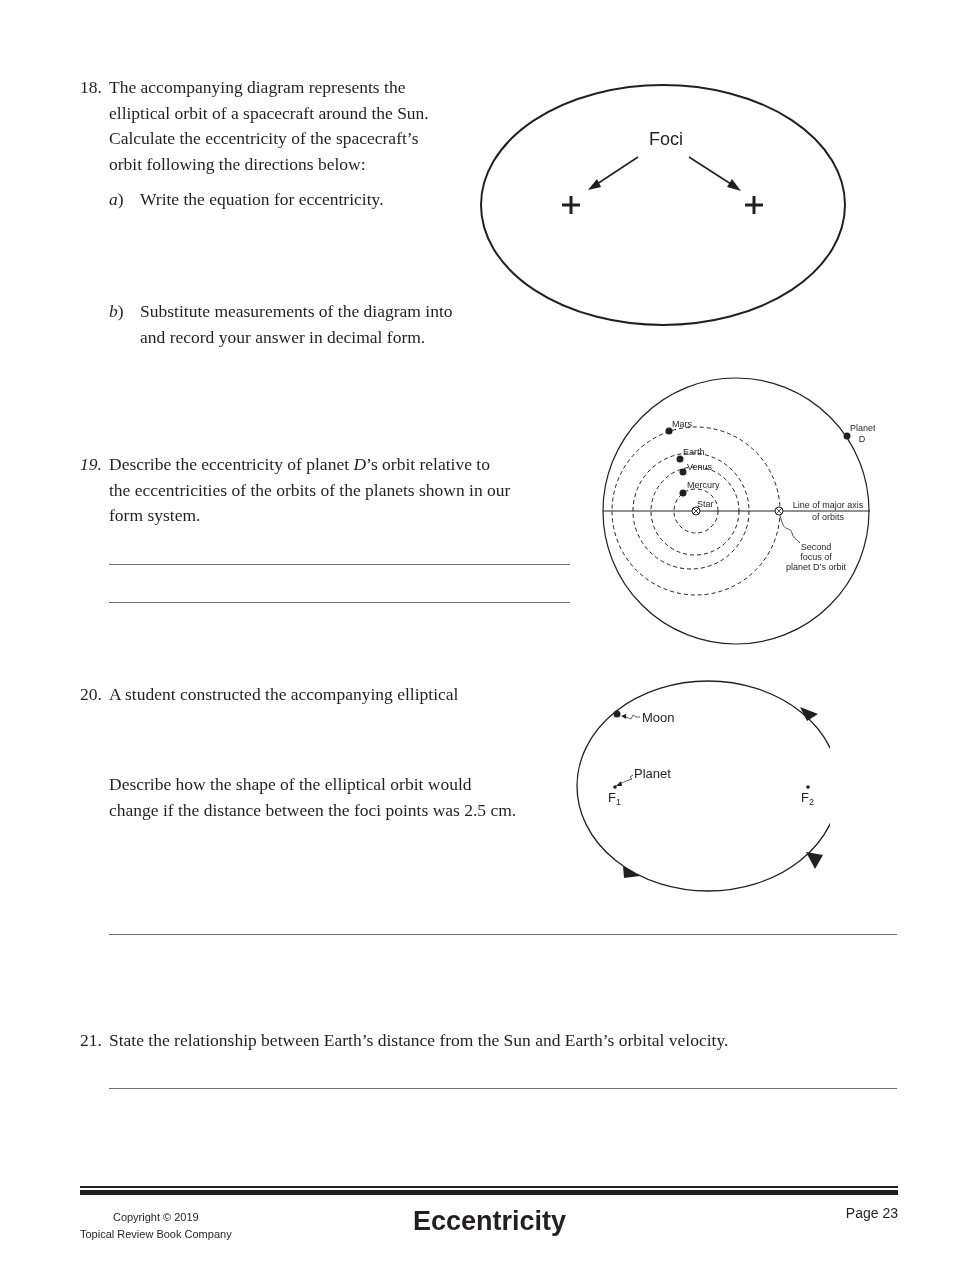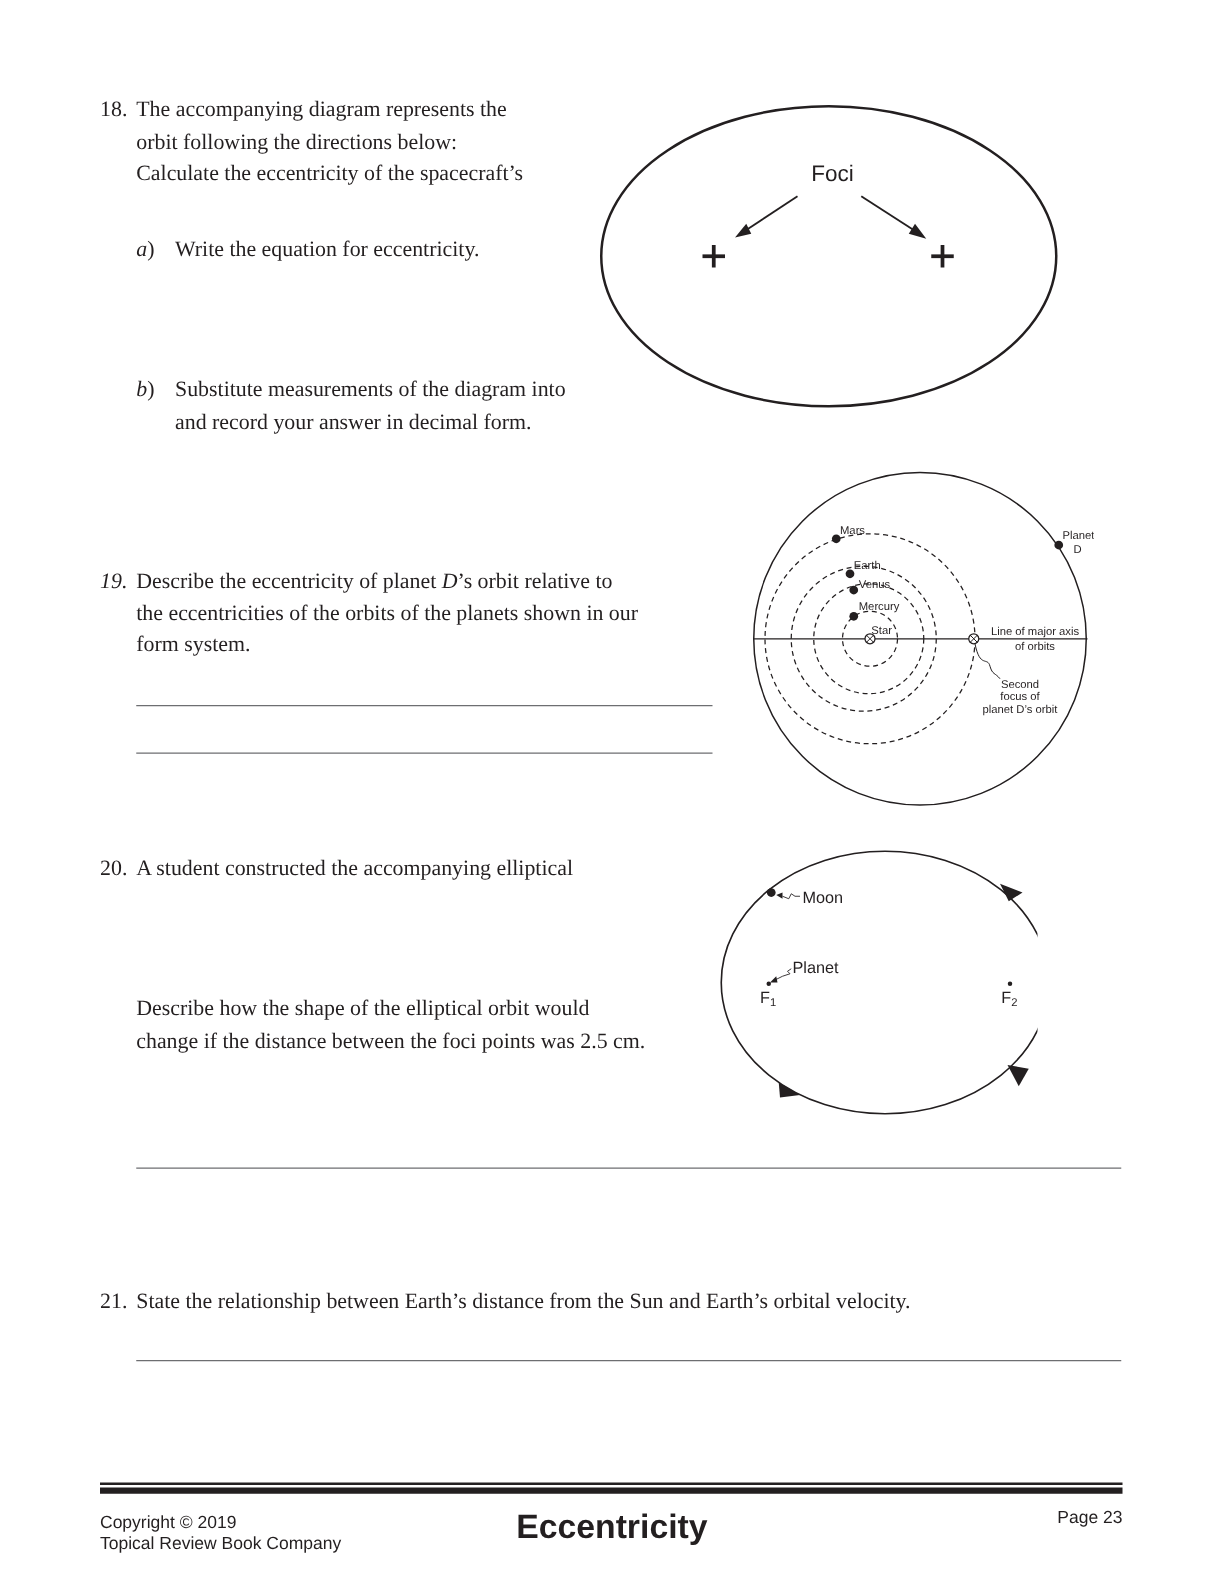--- a/index.html
+++ b/index.html
@@ -7,35 +7,36 @@
          font-family:"Liberation Serif", serif; }
   .abs { position:absolute; }
   .q { font-size:17.5px; line-height:25.5px; }
   .qnum { position:absolute; }
   .sub-label { position:absolute; font-style:italic; }
   .sub-label .paren { font-style:normal; }
   .answer-line { position:absolute; height:0; border-top:1px solid #6d6e71; }
   svg text { font-family:"Liberation Sans", sans-serif; fill:#231f20; }
   .footer-rule-thin { position:absolute; left:80px; width:818px; top:1186px; height:2px; background:#231f20; }
   .footer-rule-thick { position:absolute; left:80px; width:818px; top:1190px; height:5px; background:#231f20; }
-  .footer-left { position:absolute; left:80px; top:1209px; font-family:"Liberation Sans", sans-serif; font-size:14px; line-height:17px; }
+  .footer-left { position:absolute; left:80px; top:1209px; font-family:"Liberation Sans", sans-serif; font-size:11px; line-height:17px;text-align:center; }
   .footer-center { position:absolute; left:0; width:979px; text-align:center; top:1206px; font-family:"Liberation Sans", sans-serif; font-size:27px; font-weight:bold; }
   .footer-right { position:absolute; right:81px; top:1205px; font-family:"Liberation Sans", sans-serif; font-size:14px; font-weight:normal; }
   sub { font-size:10px; font-style:normal; vertical-align:-3px; }
   i { font-style:italic; }
 </style>
 </head>
 <body>
 
 <div class="q">
   <span class="qnum abs" style="left:80px;top:75px;">18.</span>
   <div class="abs" style="left:109px;top:75px;width:380px;">
     <div>The accompanying diagram represents the</div>
+    <div>elliptical orbit of a spacecraft around the Sun.</div>
+    <div>Calculate the eccentricity of the spacecraft’s</div>
     <div>orbit following the directions below:</div>
-    <div>Calculate the eccentricity of the spacecraft’s</div>
   </div>
   <span class="sub-label" style="left:109px;top:187px;"><span>a</span><span class="paren">)</span></span>
   <span class="abs" style="left:140px;top:187px;">Write the equation for eccentricity.</span>
 
   <span class="sub-label" style="left:109px;top:299px;"><span>b</span><span class="paren">)</span></span>
   <div class="abs" style="left:140px;top:299px;width:360px;">
     <div>Substitute measurements of the diagram into</div>
     <div>and record your answer in decimal form.</div>
   </div>
 
@@ -112,21 +113,21 @@
     <text x="216" y="185" font-size="9" text-anchor="middle">focus of</text>
     <text x="216" y="195" font-size="9" text-anchor="middle">planet D’s orbit</text>
   </svg>
 </div>
 
 <div class="q">
   <span class="qnum abs" style="left:80px;top:682px;">20.</span>
   <div class="abs" style="left:109px;top:682px;width:460px;">
     <div>A student constructed the accompanying elliptical</div>
   </div>
-  <div class="abs" style="left:109px;top:772px;width:470px;margin-top:22px;">
+  <div class="abs" style="left:109px;top:772px;width:470px;">
     <div>Describe how the shape of the elliptical orbit would</div>
     <div>change if the distance between the foci points was 2.5 cm.</div>
   </div>
 
   <svg class="abs" style="left:570px;top:680px;" width="260" height="220">
     <ellipse cx="138" cy="106" rx="131" ry="105" fill="none" stroke="#231f20" stroke-width="1.3"></ellipse>
 
     <polygon points="230,27 248,34 237,41" fill="#231f20"></polygon>
     <polygon points="236,172 253,175 245,189" fill="#231f20" transform="rotate(0)"></polygon>
     <polygon points="53,186 70,196 54,198" fill="#231f20"></polygon>

